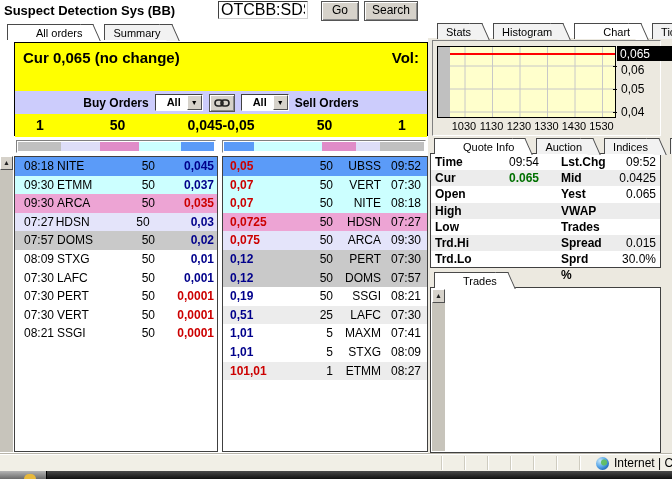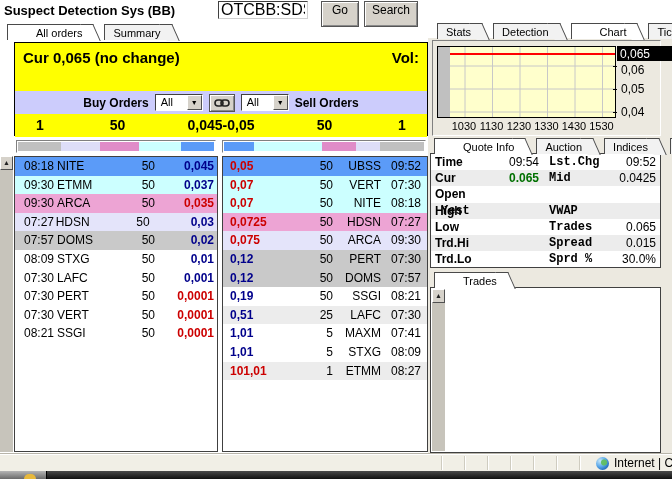--- a/index.html
+++ b/index.html
@@ -5,21 +5,21 @@
   * { margin:0; padding:0; box-sizing:border-box; }
   body { background:#fff; }
   .screen { position:relative; width:672px; height:479px; background:#ffffff;
             font-family:"Liberation Sans", sans-serif; overflow:hidden; color:#000; }
 
   
   .app-title { position:absolute; left:4px; top:3px; font-size:13px; font-weight:bold; }
   .sym-input { position:absolute; left:218px; top:1px; width:90px; height:18px;
                border:1px solid; border-color:#404040 #d0d0d0 #d0d0d0 #404040;
                font-family:"Liberation Sans",sans-serif; font-size:16px; padding:0 2px; background:#fff; }
-  .btn { position:absolute; top:1px; height:26px; background:#d6d2ca; font-size:12px;
+  .btn { position:absolute; top:1px; height:20px; background:#d6d2ca; font-size:12px;
          border:1px solid #555; box-shadow: inset 1px 1px 0 #fff, inset -1px -1px 0 #8a8a8a;
          text-align:center; line-height:16px; cursor:default; }
   .btn-go { left:321px; width:38px; }
   .btn-search { left:364px; width:54px; }
 
   
   .tabbar { position:absolute; display:flex; }
   .tab { position:relative; height:16px; padding:2px 8px 0 8px; font-size:11px; white-space:nowrap;
          background:#f2f2f2; border:1px solid #4a4a4a; border-right:none; border-bottom:none; margin-right:14px; }
   .tab.active { background:#ffffff;padding-left:28px; }
@@ -29,21 +29,21 @@
 
   
   .top-box { position:absolute; left:14px; top:42px; width:414px; height:94px; border:1px solid #000; }
   .banner { position:absolute; left:0; top:0; width:100%; height:48px; background:#ffff00; }
   .banner .cur { position:absolute; left:8px; top:6px; font-size:15px; font-weight:bold; }
   .banner .vol { position:absolute; right:8px; top:6px; font-size:15px; font-weight:bold; }
   .filterbar { position:absolute; left:0; top:48px; width:100%; height:23px; background:#ccccfc;
                display:flex; align-items:center; justify-content:center; gap:6px; font-size:12px; font-weight:bold; }
   .fake-select { display:flex; width:48px; height:17px; background:#fff;
                  border:1px solid; border-color:#404040 #fff #fff #404040; }
-  .fake-select .val { flex:1; font-size:11px; font-weight:normal; padding:1px 0 0 5px; }
+  .fake-select .val { flex:1; font-size:11px; font-weight:bold; padding:1px 0 0 5px;text-align:center; }
   .fake-select .arrow { width:15px; background:#d6d2ca; border:1px solid; border-color:#fff #505050 #505050 #fff;
                         font-size:7px; text-align:center; line-height:14px; }
   .link-btn { width:26px; height:18px; background:#d6d2ca; border:1px solid #555;
               box-shadow: inset 1px 1px 0 #fff, inset -1px -1px 0 #8a8a8a;
               display:flex; align-items:center; justify-content:center; }
   .totals { position:absolute; left:0; top:71px; width:100%; height:23px; background:#ffff00;
             display:flex; font-size:14px; font-weight:bold; }
   .totals span { display:block; text-align:center; padding-top:3px; }
   .t-bo { width:50px; } .t-bs { width:105px; } .t-sp { flex:1; } .t-ss { width:105px; } .t-so { width:50px; }
 
@@ -83,21 +83,21 @@
                font-size:12px; padding:1px 0 0 3px; }
   .ytick-label { position:absolute; left:621px; font-size:12px; }
   .ytick-mark { position:absolute; left:613px; width:4px; height:1px; background:#000; }
   .xtick-label { position:absolute; top:120px; width:28px; text-align:center; font-size:11px; }
 
   
   .quote-box { position:absolute; left:430px; top:153px; width:231px; height:115px; background:#fff; border:1px solid #404040; }
   .qrow { display:flex; height:16.2px; line-height:16.2px; font-size:12px; }
   .qrow .l1 { width:58px; font-weight:bold; padding-left:4px; }
   .qrow .v1 { width:50px; text-align:right; }
-  .qrow .l2 { width:62px; font-weight:bold; padding-left:10px;font-family:Liberation Mono, monospace; }
+  .qrow .l2 { width:62px; font-weight:bold; padding-left:22px; }
   .qrow .v2 { flex:1; text-align:right; padding-right:4px; }
 
   
   .trades-box { position:absolute; left:430px; top:287px; width:231px; height:166px; background:#fff; border:1px solid #404040; }
   .scroll-trades { left:432px; top:289px; height:162px; }
 
   
   .statusbar { position:absolute; left:0; top:453px; width:672px; height:18px; background:#f1efe6;
                border-top:1px solid #b8b5aa; box-shadow: inset 0 1px 0 #fff; font-size:12px; }
   .status-div { position:absolute; top:2px; width:1px; height:14px; background:#cfccc0; box-shadow:1px 0 0 #fff; }
@@ -314,21 +314,21 @@
         <span class="sp" style="color: rgb(204, 0, 0);">101,01</span>
         <span class="ss">1</span>
         <span class="sm">ETMM</span>
         <span class="st">08:27</span>
       </div>
     </div>
 
   <div class="right-bg"></div>
   <div class="tabbar" style="left:437px; top:23px;" id="right-tabs">
       <div class="tab" style="z-index: 100;">Stats</div>
-      <div class="tab" style="z-index: 99;">Detection</div>
+      <div class="tab" style="z-index: 99;">Histogram</div>
       <div class="tab active" style="z-index: 98;">Chart</div>
       <div class="tab" style="z-index: 97;">TickScope</div>
     </div>
 
   <div class="chart-box"></div>
   <div class="plot">
     <div class="gutter"></div>
     <svg width="177" height="70" style="position:absolute; left:0; top:0;">
       <g stroke="#c8c8c8" stroke-width="1">
         <line x1="27" y1="0" x2="27" y2="70"></line>
@@ -374,21 +374,21 @@
         <span class="v1">09:54</span>
         <span class="l2">Lst.Chg</span>
         <span class="v2">09:52</span>
       </div>
       <div class="qrow" style="background: rgb(236, 236, 236);">
         <span class="l1">Cur</span>
         <span class="v1" style="color: rgb(0, 112, 0); font-weight: bold;">0.065</span>
         <span class="l2">Mid</span>
         <span class="v2">0.0425</span>
       </div>
-      <div class="qrow" style="background: rgb(255, 255, 255); flex-direction: column;">
+      <div class="qrow" style="background: rgb(255, 255, 255);">
         <span class="l1">Open</span>
         <span class="v1"></span>
         <span class="l2">Yest</span>
         <span class="v2">0.065</span>
       </div>
       <div class="qrow" style="background: rgb(236, 236, 236);">
         <span class="l1">High</span>
         <span class="v1"></span>
         <span class="l2">VWAP</span>
         <span class="v2"></span>

